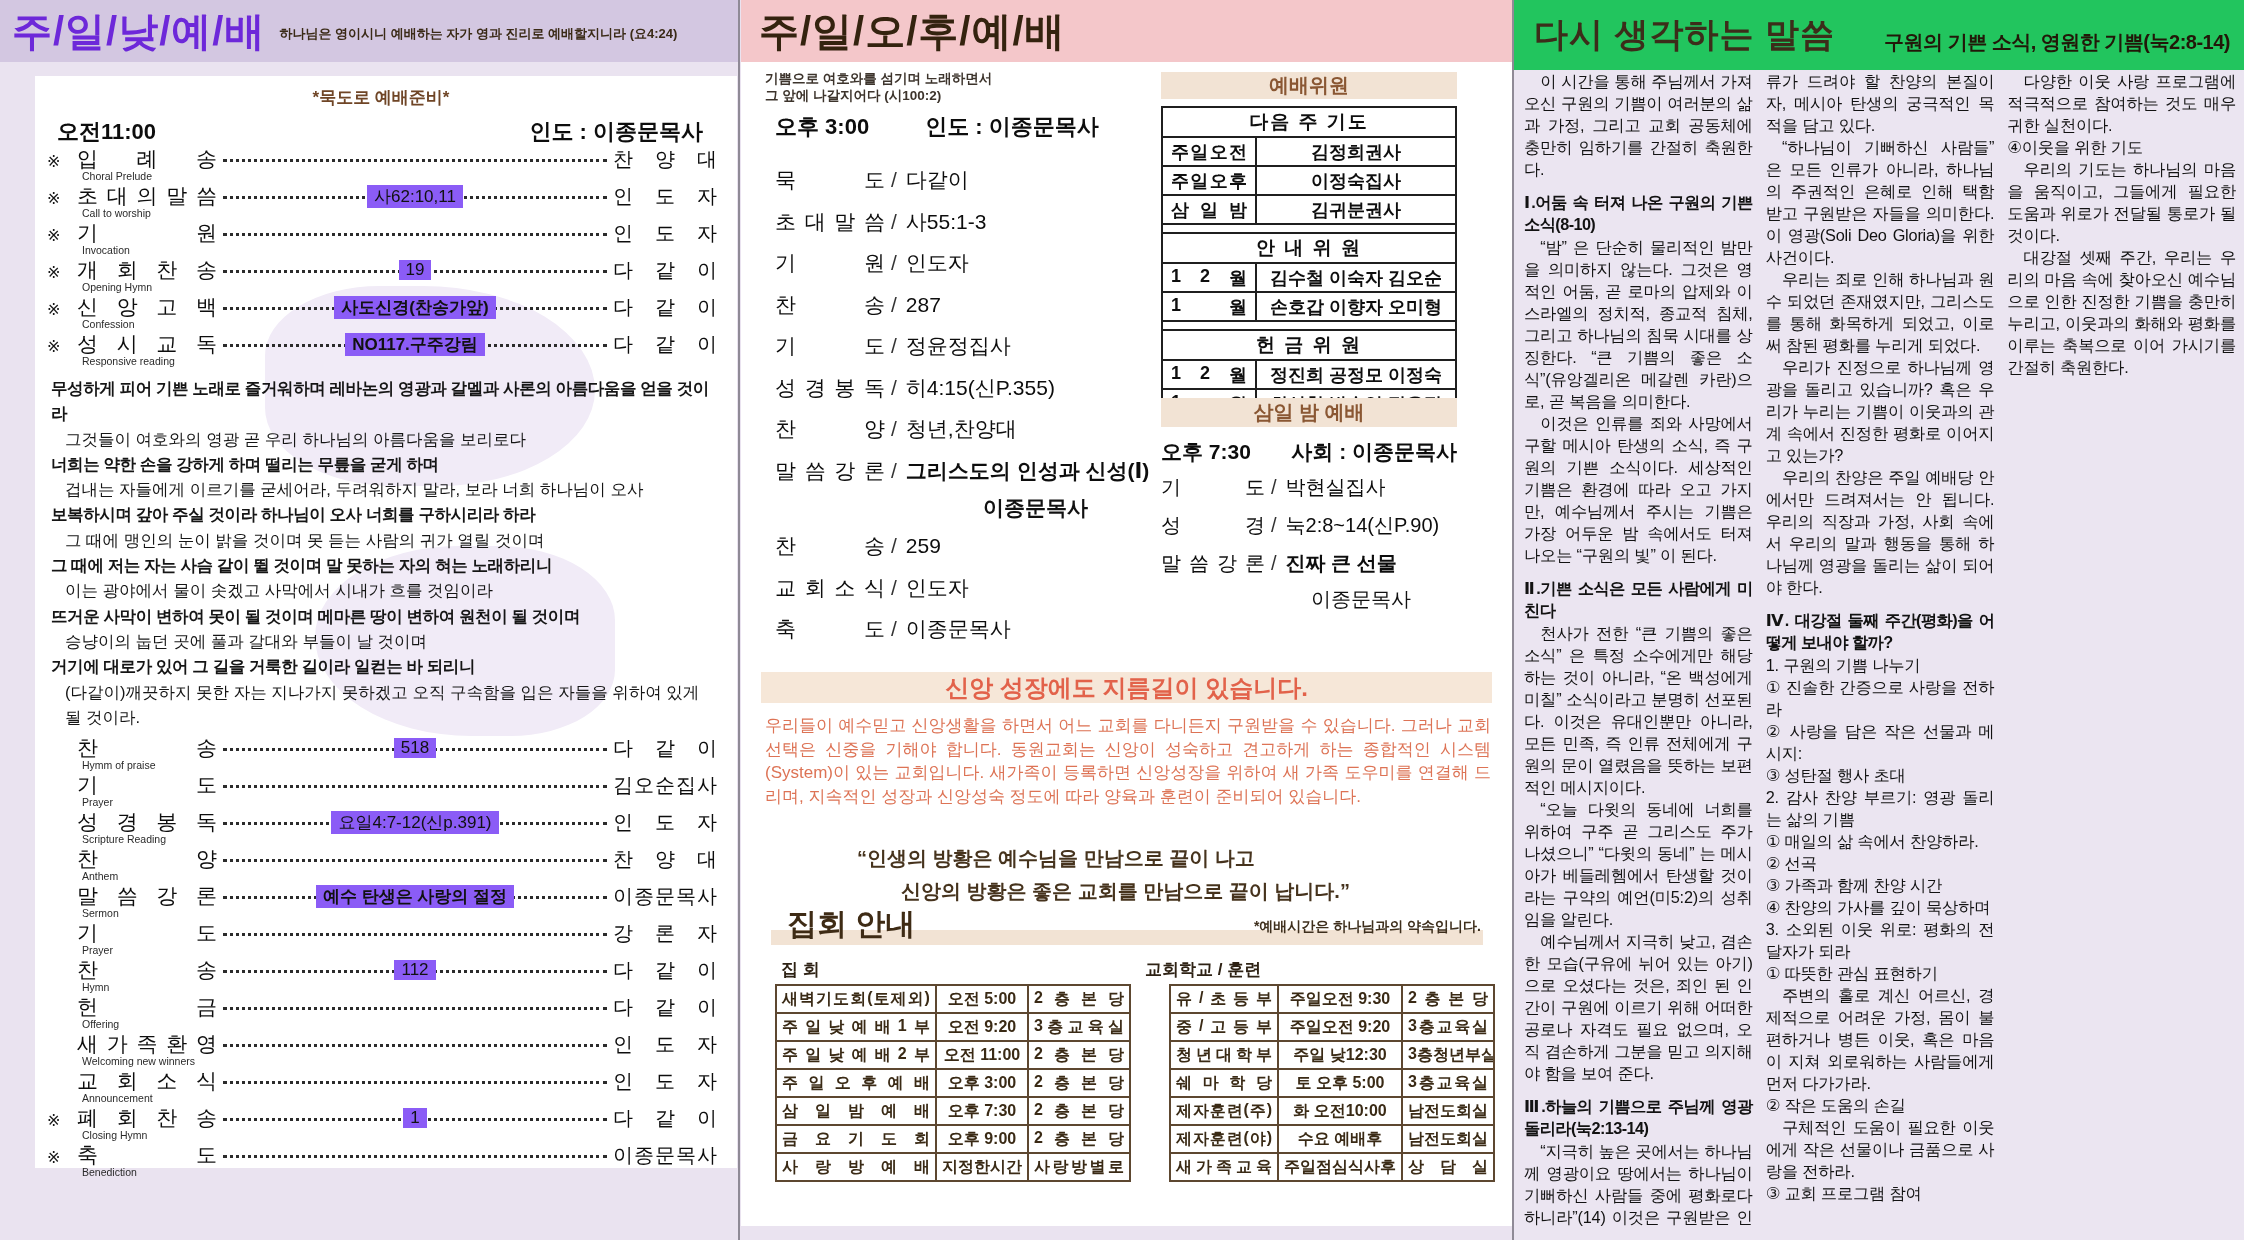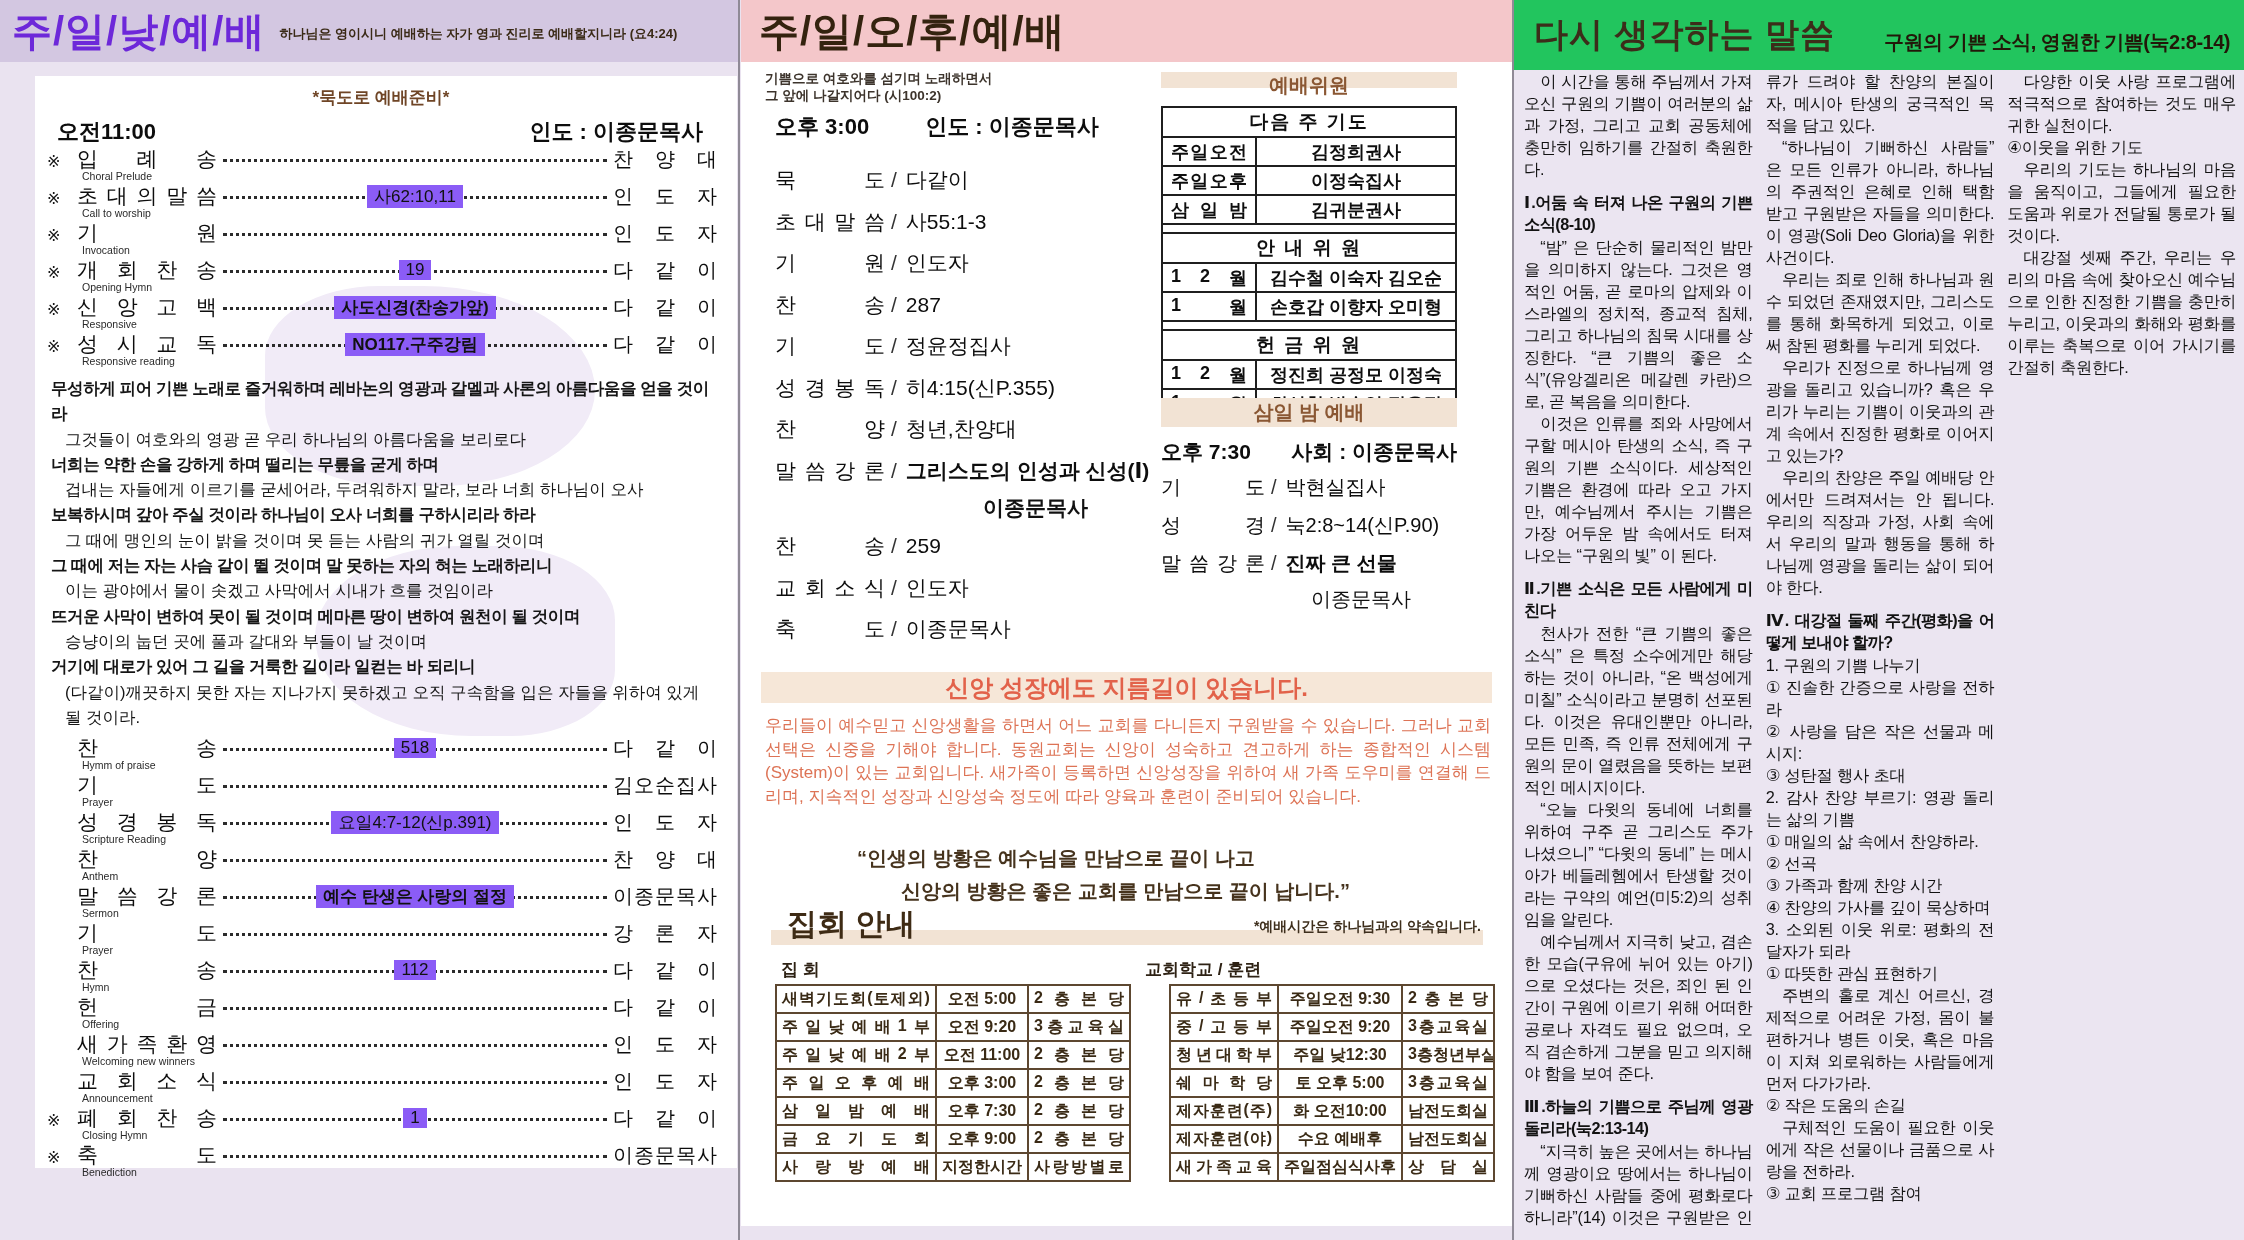--- a/index.html
+++ b/index.html
@@ -45,21 +45,21 @@
   .morder{position:absolute;left:34px;top:166px;width:386px;}
   .mrow{margin-bottom:13.5px;font-size:21px;color:#0d0d0d;display:flex;align-items:baseline;}
   .mlbl{width:110px;flex:none;}
   .slash{margin:0 9px 0 6px;color:#333;}
   .mval{white-space:nowrap;}
   .mval.b{font-weight:700;}
   .mname{padding-left:208px;font-size:21px;margin:-4px 0 10px 0;}
   .mname.b{font-weight:700;}
   .mname:empty{display:none;}
   .tanbar{background:#f2e3d4;color:#8a5733;font-weight:700;text-align:center;}
-  .wcbar{position:absolute;left:420px;top:72px;width:296px;height:16px;font-size:20px;line-height:27px;}
+  .wcbar{position:absolute;left:420px;top:72px;width:296px;height:27px;font-size:20px;line-height:27px;}
   .ctabw{position:absolute;left:420px;top:106px;width:296px;}
   .ctab{border-collapse:collapse;width:100%;table-layout:fixed;}
   .ctab td{border:2px solid #1f1f1f;font-weight:700;text-align:center;height:25px;font-size:18px;
            padding:1px 2px;color:#0e0e0e;overflow:hidden;}
   .ctab .chead td{font-size:19px;letter-spacing:2px;}
   .ctab .sp td{height:7px;padding:0;}
   .ctab .c1i{padding:0 6px;box-sizing:border-box;width:100%;}
   .nbar{position:absolute;left:420px;top:398px;width:296px;height:29px;font-size:20px;line-height:29px;}
   .ntime{position:absolute;left:420px;top:438px;width:296px;display:flex;justify-content:space-between;
          font-size:21px;font-weight:700;color:#0d0d0d;}
@@ -207,21 +207,21 @@
 
           <div class="oi">
             <span class="mark">※</span>
             <span class="lblk">
               <span class="lbl jc">
                 <span>신</span>
                 <span>앙</span>
                 <span>고</span>
                 <span>백</span>
               </span>
-              <span class="sub">Responsive</span>
+              <span class="sub">Confession</span>
             </span>
             <span class="leader">
               <span class="cval b">사도신경(찬송가앞)</span>
             </span>
             <span class="rval jc">
               <span>다</span>
               <span>같</span>
               <span>이</span>
             </span>
           </div>

